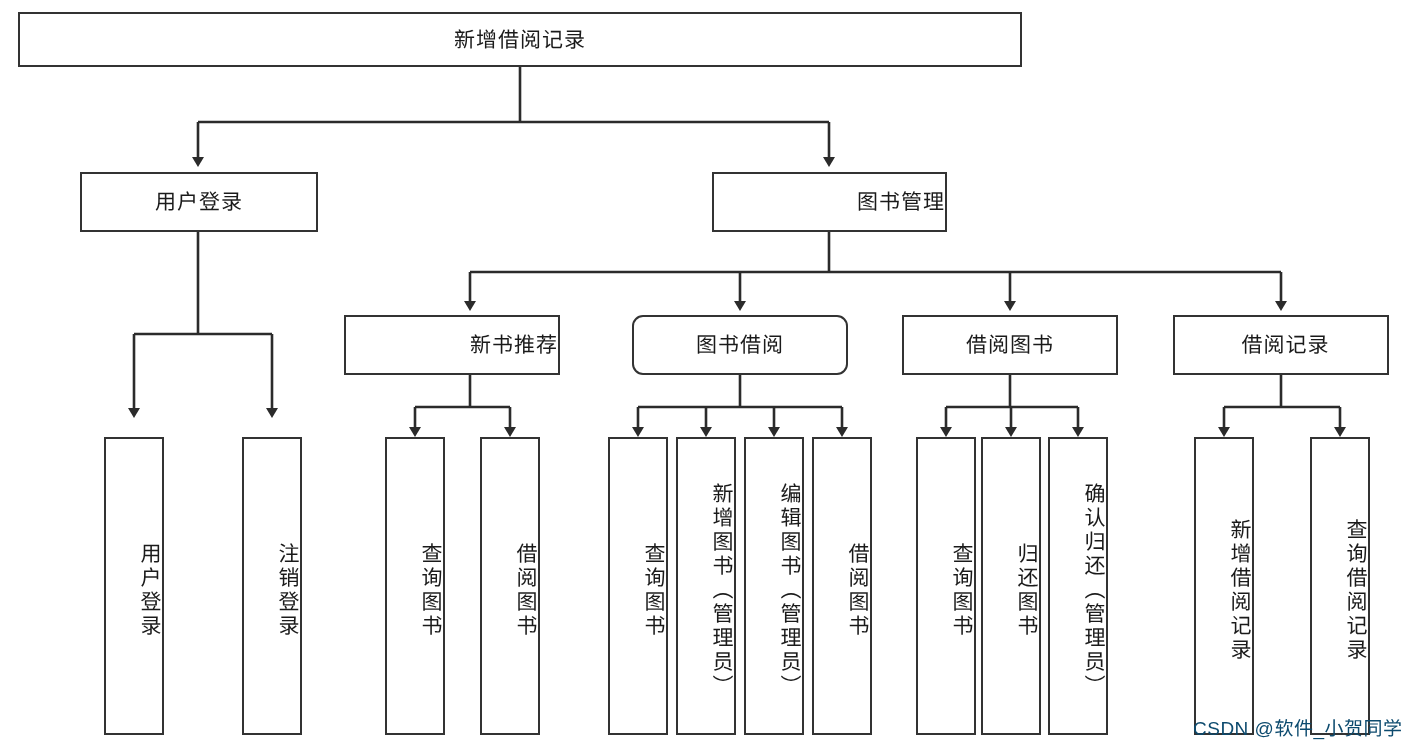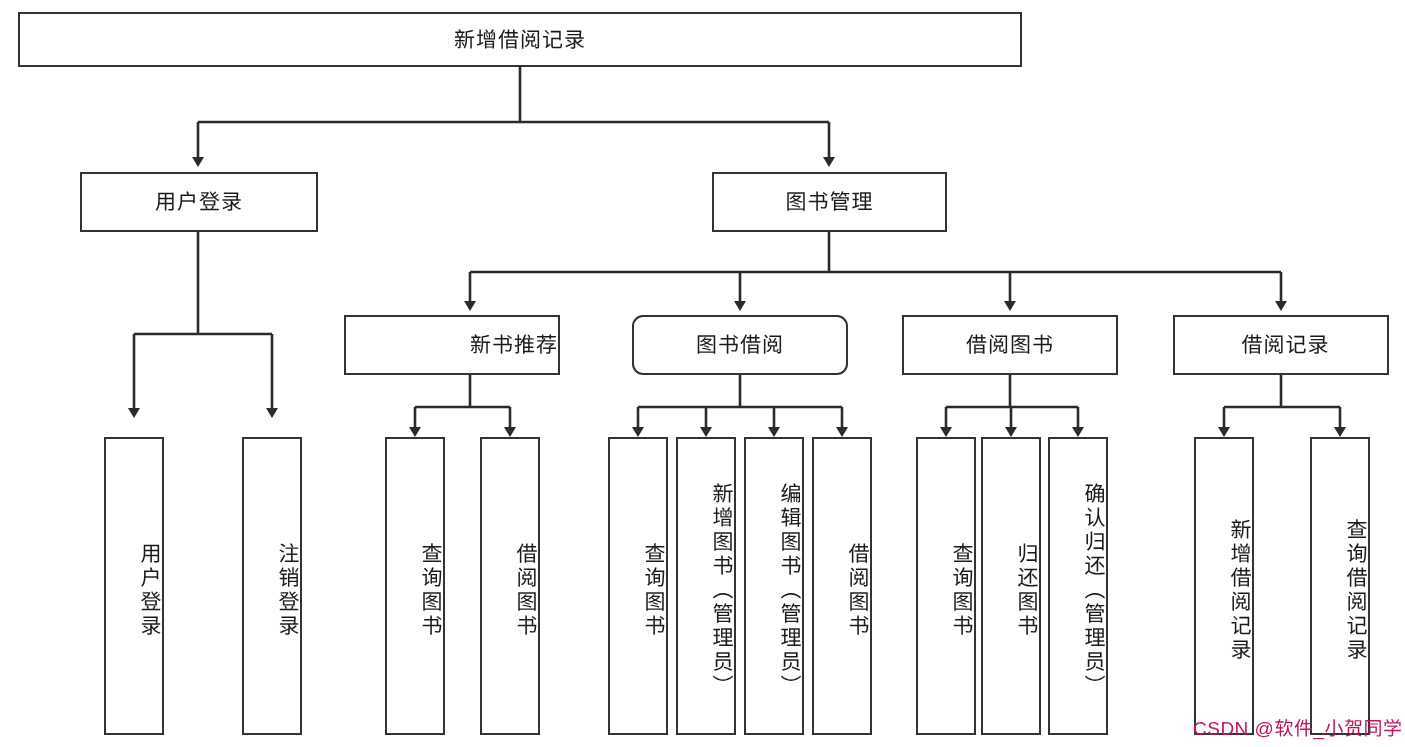--- a/index.html
+++ b/index.html
@@ -48,21 +48,21 @@
   }
   .node.v .vtext{
     writing-mode:vertical-rl;
     text-orientation:upright;
     display:block;
     white-space:nowrap;
   }
   .watermark{
     position:absolute;
     font-size:19px;
-    color:#be185d;
+    color:#0c4a6e;
     white-space:nowrap;
     letter-spacing:0.5px;
     user-select:none;
   }
 </style>
 </head>
 <body>
 
 <div id="canvas">
 
@@ -119,21 +119,21 @@
   </svg>
 
   <div class="node h" style="left:18px;top:12px;width:1004px;height:55px;">
     <span>新增借阅记录</span>
   </div>
 
   <div class="node h" style="left:80px;top:172px;width:238px;height:60px;">
     <span>用户登录</span>
   </div>
 
-  <div class="node h" style="left:712px;top:172px;width:235px;height:60px;">
+  <div class="node h" style="left:712px;top:172px;width:235px;height:60px;justify-content:flex-end;">
     <span>图书管理</span>
   </div>
 
   <div class="node h" style="left:344px;top:315px;width:216px;height:60px;justify-content:flex-end;">
     <span>新书推荐</span>
   </div>
 
   <div class="node h" style="left:632px;top:315px;width:216px;height:60px;border-radius:11px;">
     <span>图书借阅</span>
   </div>

